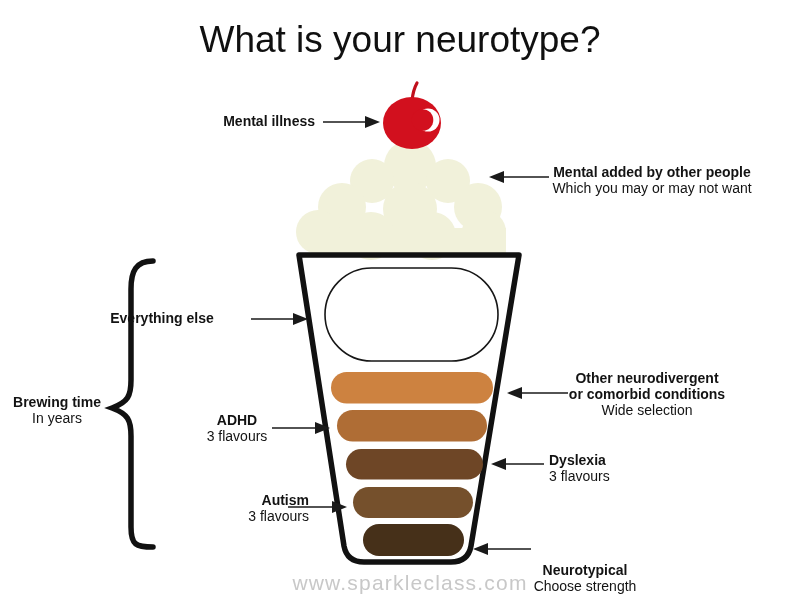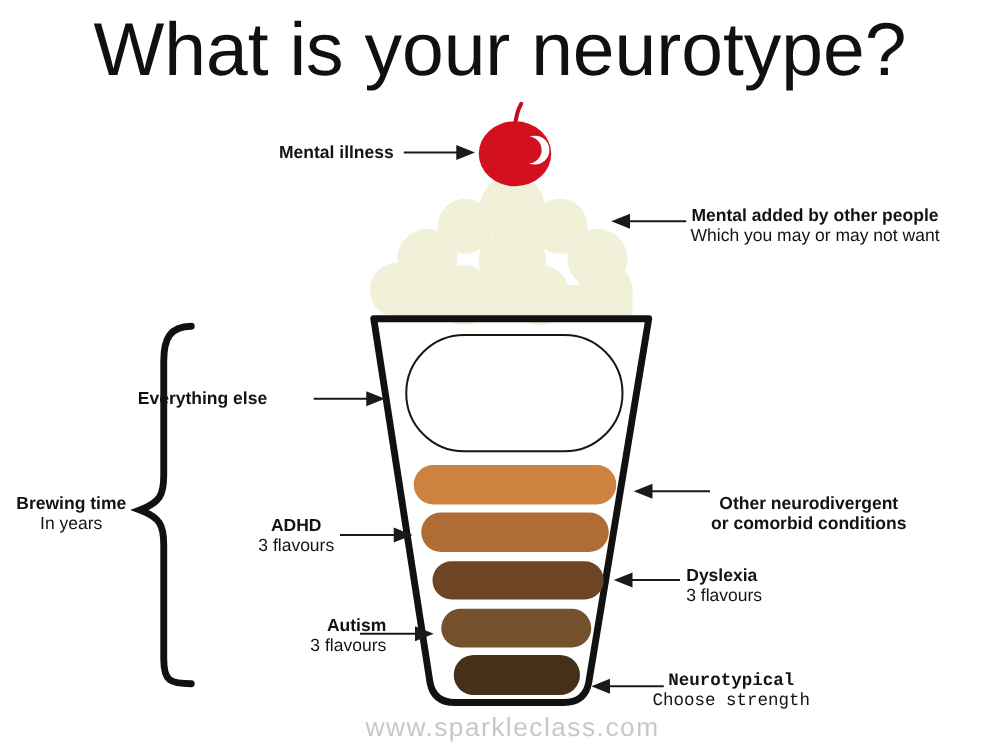--- a/index.html
+++ b/index.html
@@ -7,21 +7,21 @@
     position:relative;
     width:800px;height:600px;
     background:#ffffff;
     font-family:"Liberation Sans", sans-serif;
     overflow:hidden;
   }
   .title{
     position:absolute;
     left:0; right:0; top:12px;
     text-align:center;
-    font-size:60px;
+    font-size:37px;
     line-height:56px;
     font-weight:400;
     color:#101010;
     letter-spacing:0px;
   }
   svg.art{position:absolute;left:0;top:0;}
   .lbl{
     position:absolute;
     color:#131313;
     font-size:14px;
@@ -138,35 +138,36 @@
   <div class="lbl ta-c" style="left:0px; top:394px; width:114px;">
     <div class="b">Brewing time</div>
     <div class="r">In years</div>
   </div>
 
   <div class="lbl ta-c" style="left:182px; top:412px; width:110px;">
     <div class="b">ADHD</div>
     <div class="r">3 flavours</div>
   </div>
 
-  <div class="lbl ta-c" style="left:561px; top:370px; width:172px;margin-top:24px;">
+  <div class="lbl ta-c" style="left:561px; top:370px; width:172px;">
     <div class="b">Other neurodivergent</div>
     <div class="b">or comorbid conditions</div>
+    <div class="r">Wide selection</div>
   </div>
 
   <div class="lbl ta-l" style="left:549px; top:452px; width:120px;">
     <div class="b">Dyslexia</div>
     <div class="r">3 flavours</div>
   </div>
 
   <div class="lbl ta-c" style="left:199px; top:492px; width:110px;text-align:right;">
     <div class="b">Autism</div>
     <div class="r">3 flavours</div>
   </div>
 
-  <div class="lbl ta-c" style="left:519px; top:537px; width:132px;font-family:Liberation Mono, monospace;">
+  <div class="lbl ta-c" style="left:519px; top:562px; width:132px;">
     <div class="b">Neurotypical</div>
     <div class="r">Choose strength</div>
   </div>
 
   <div class="watermark">www.sparkleclass.com</div>
 
 </div>
 
 </body></html>

